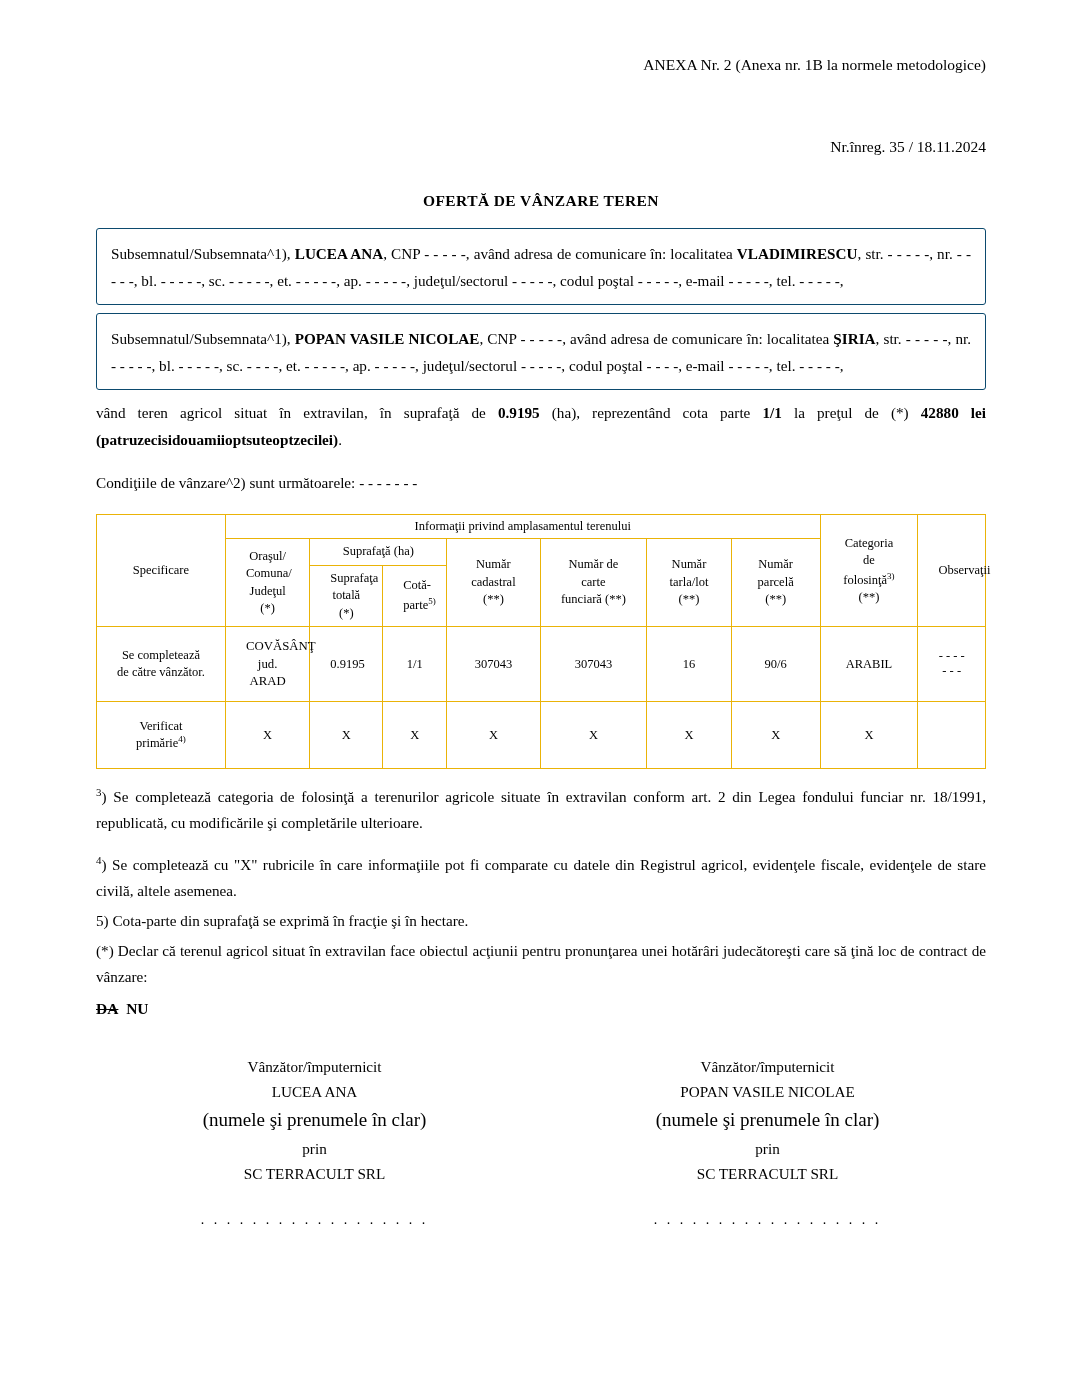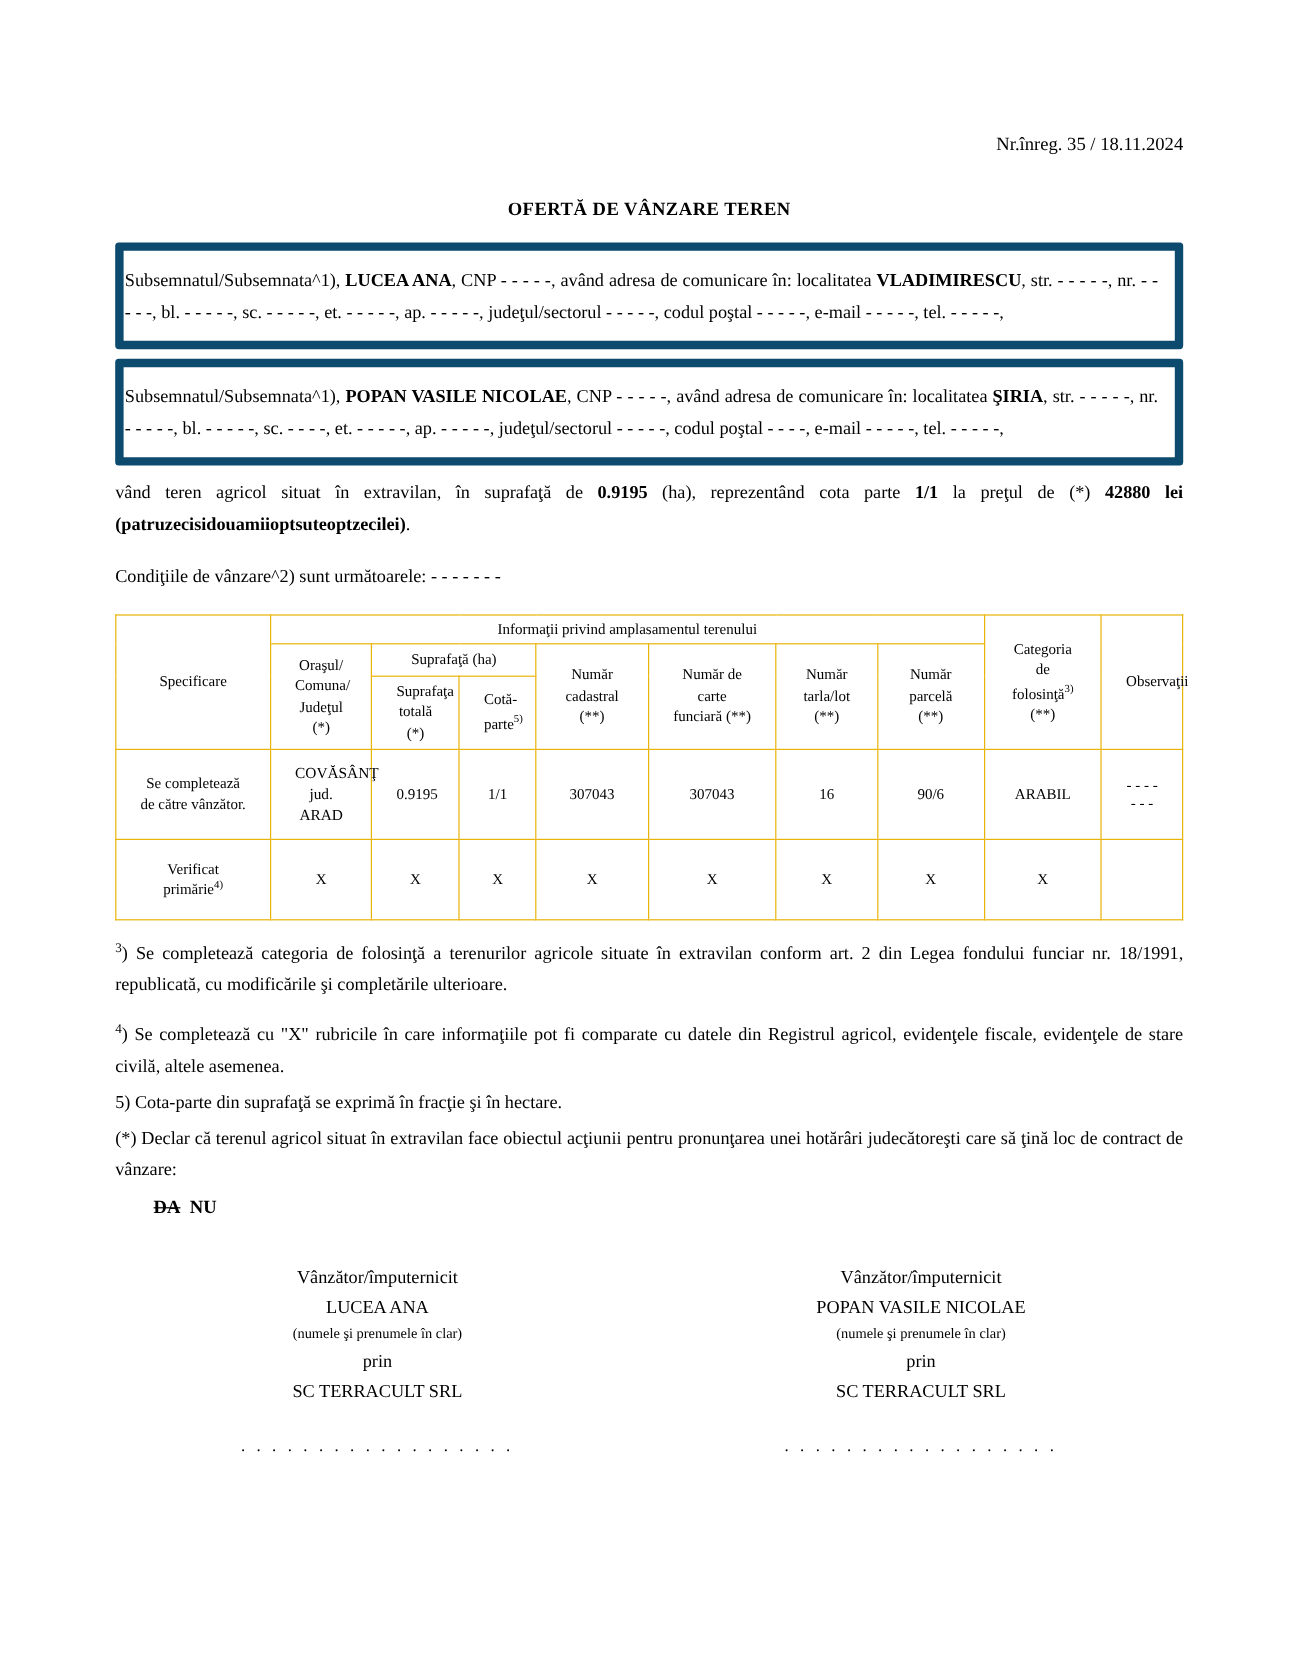--- a/index.html
+++ b/index.html
@@ -32,23 +32,23 @@
     margin-top: 64px;
   }
   .doc-title {
     text-align: center;
     font-weight: bold;
     font-size: 15.5px;
     letter-spacing: 0.4px;
     margin-top: 36px;
   }
   .party-box {
-    border: 7px solid #0c4a6e;
+    border: 1px solid #0c4a6e;
     border-radius: 3px;
-    padding: 12px 14px 10px 1px;
+    padding: 12px 14px 10px 14px;
     margin-top: 18px;
     font-size: 15.2px;
     line-height: 1.75;
     text-align: justify;
   }
   .party-box.second {
     margin-top: 8px;
   }
   .b { font-weight: bold; }
   .para {
@@ -101,48 +101,49 @@
   }
   .sup { font-size: 0.72em; vertical-align: super; }
 
   .note {
     font-size: 15.2px;
     line-height: 1.72;
     text-align: justify;
     margin-top: 14px;
   }
   .note.tight { margin-top: 4px; }
-  .strike { text-decoration: line-through; font-weight: bold; margin-left: 32px; }
+  .strike { text-decoration: line-through; font-weight: bold; }
   .danu { font-size: 15.5px; margin-top: 10px; font-weight: bold;}
 
   .signatures {
     display: flex;
     margin-top: 36px;
     gap: 16px;
   }
   .sig-col {
     flex: 1;
     text-align: center;
     font-size: 15.2px;
     line-height: 1.65;
   }
   .sig-small {
-    font-size: 12px;
+    font-size: 19px;
   }
   .sig-dots {
     margin-top: 22px;
     letter-spacing: 3px;
     font-size: 14px;
   }
 </style>
 </head>
 <body>
 
 <div class="page">
 
+  <div class="anexa-line">ANEXA Nr. 2 (Anexa nr. 1B la normele metodologice)</div>
 
   <div class="nrinreg-line">Nr.înreg. 35 / 18.11.2024</div>
 
   <div class="doc-title">OFERTĂ DE VÂNZARE TEREN</div>
 
   <div class="party-box">
     <span>Subsemnatul/Subsemnata^1), </span><span class="b">LUCEA ANA</span><span>, CNP - - - - -, având adresa de comunicare în: localitatea </span><span class="b">VLADIMIRESCU</span><span>, str. - - - - -, nr. - - - - -, bl. - - - - -, sc. - - - - -, et. - - - - -, ap. - - - - -, judeţul/sectorul - - - - -, codul poştal - - - - -, e-mail - - - - -, tel. - - - - -,</span>
   </div>
 
   <div class="party-box second">

